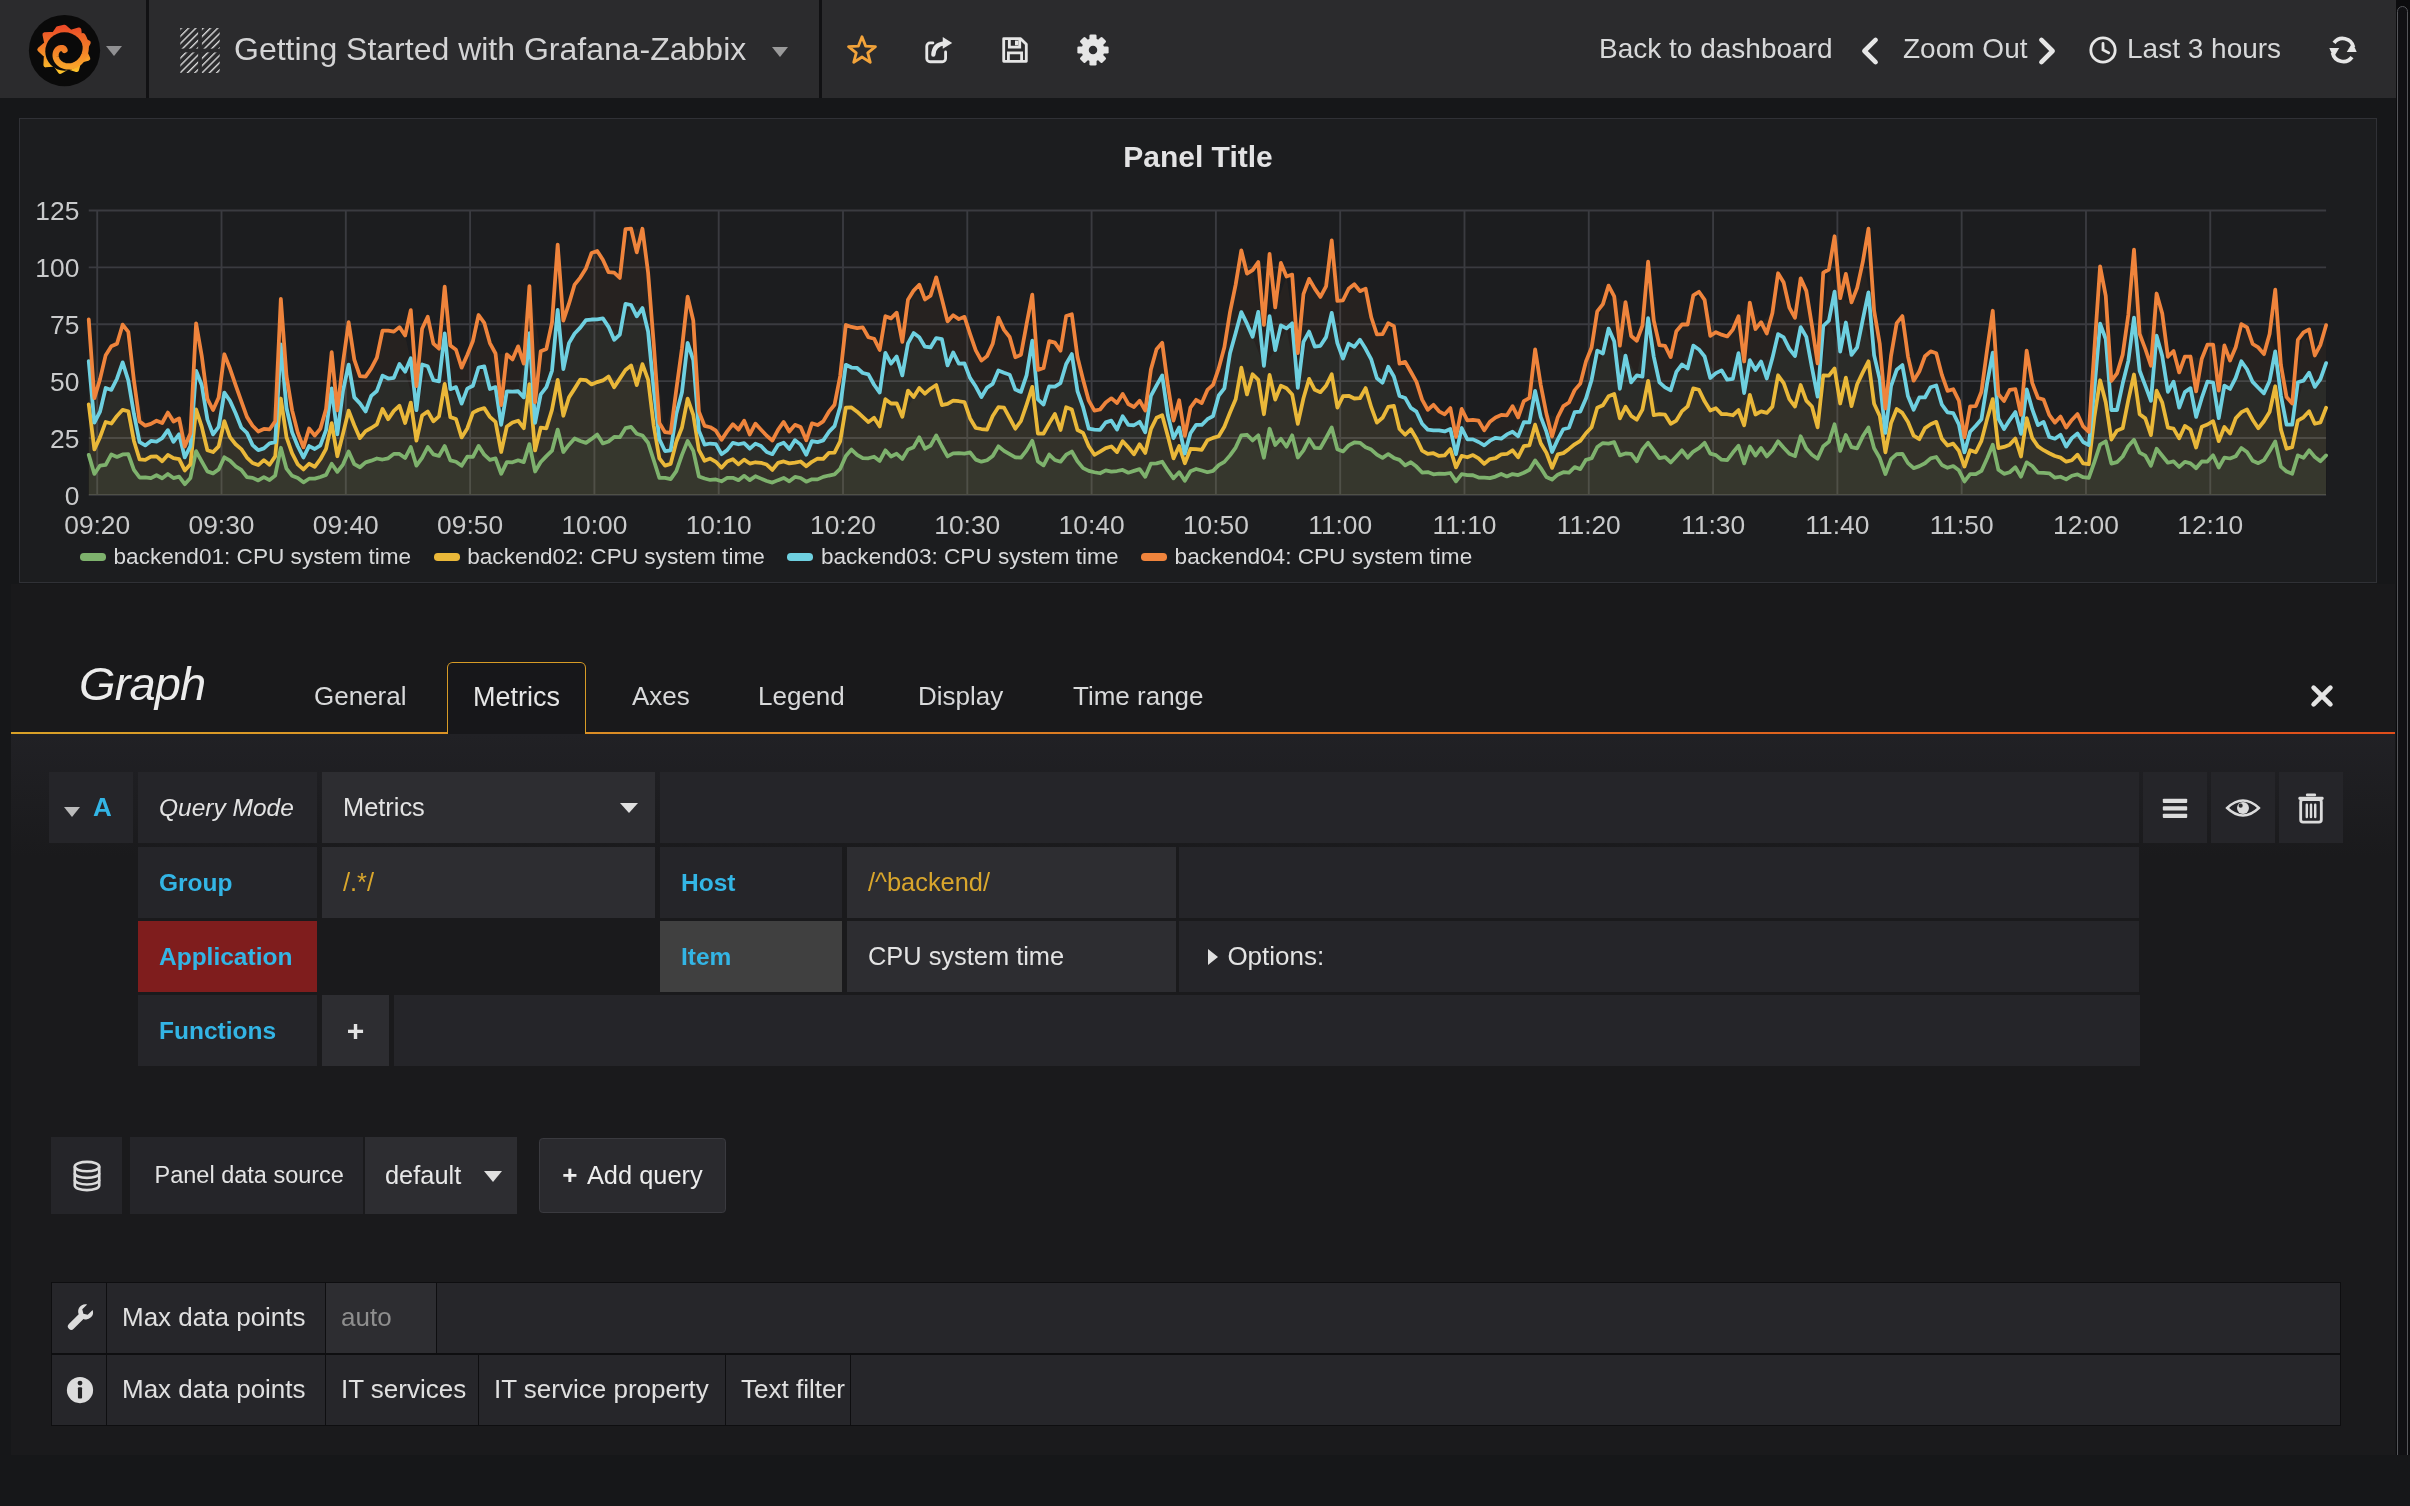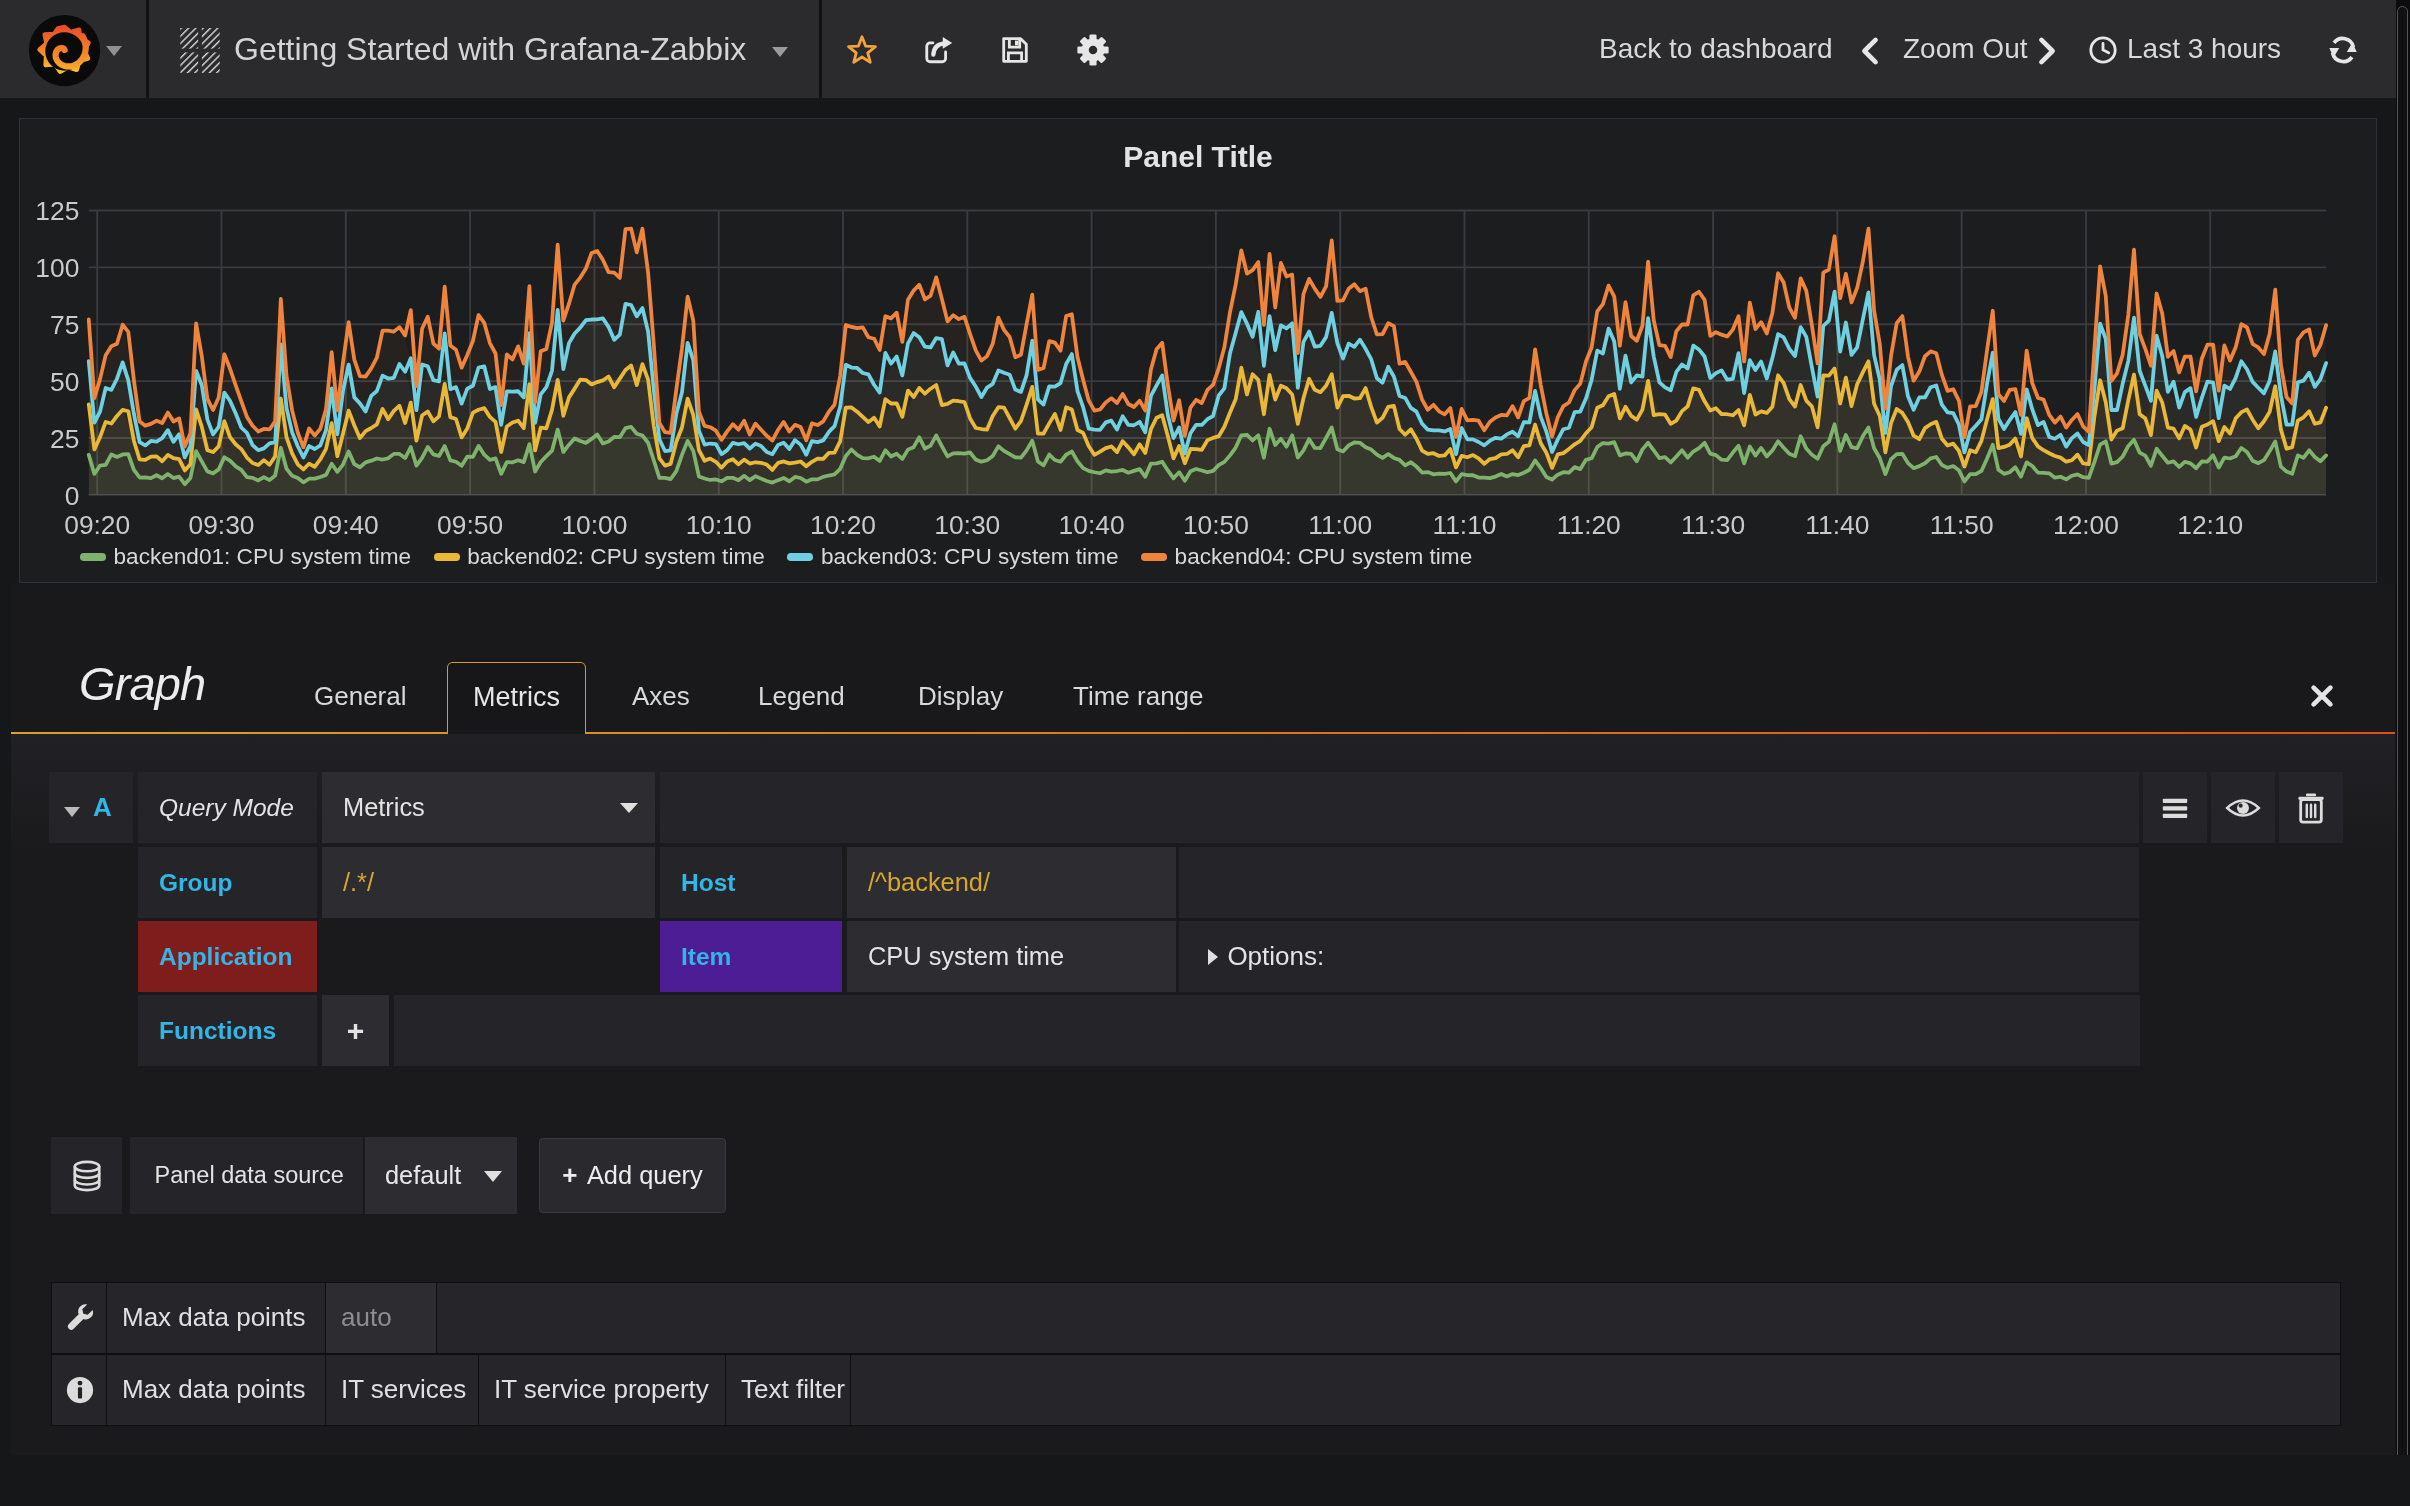--- a/index.html
+++ b/index.html
@@ -228,21 +228,21 @@
     <div style="position:absolute;left:660px;top:847px;width:182px;height:71px;background:#252529;">
       <div style="padding-left:21px;line-height:71px;font-size:24.5px;font-weight:bold;color:#33B5E5;white-space:nowrap">Host</div>
     </div>
     <div style="position:absolute;left:847px;top:847px;width:329px;height:71px;background:#2D2D31;">
       <div style="padding-left:21px;line-height:71px;font-size:25.4px;font-weight:normal;color:#D9A62C;white-space:nowrap">/^backend/</div>
     </div>
     <div style="position:absolute;left:1179px;top:847px;width:960px;height:71px;background:#252529;"></div>
     <div style="position:absolute;left:138px;top:921px;width:179px;height:71px;background:#7f1d1d;">
       <div style="padding-left:21px;line-height:71px;font-size:24.5px;font-weight:bold;color:#33B5E5;white-space:nowrap">Application</div>
     </div>
-    <div style="position:absolute;left:660px;top:921px;width:182px;height:71px;background:#4c1d95;">
+    <div style="position:absolute;left:660px;top:921px;width:182px;height:71px;background:#404040;">
       <div style="padding-left:21px;line-height:71px;font-size:24.5px;font-weight:bold;color:#33B5E5;white-space:nowrap">Item</div>
     </div>
     <div style="position:absolute;left:847px;top:921px;width:329px;height:71px;background:#2D2D31;">
       <div style="padding-left:21px;line-height:71px;font-size:25.4px;font-weight:normal;color:#E3E3E3;white-space:nowrap">CPU system time</div>
     </div>
     <div style="position:absolute;left:1179px;top:921px;width:960px;height:71px;background:#252529;">
       <div style="padding-left:29px;line-height:71px;font-size:26px;color:#E3E3E3"><span style="display:inline-block;width:0;height:0;border-top:8.5px solid transparent;border-bottom:8.5px solid transparent;border-left:10.4px solid #E0E0E0;margin-right:9.4px"></span>Options:</div>
     </div>
     <div style="position:absolute;left:138px;top:995px;width:179px;height:71px;background:#252529;">
       <div style="padding-left:21px;line-height:71px;font-size:24.5px;font-weight:bold;color:#33B5E5;white-space:nowrap">Functions</div>

